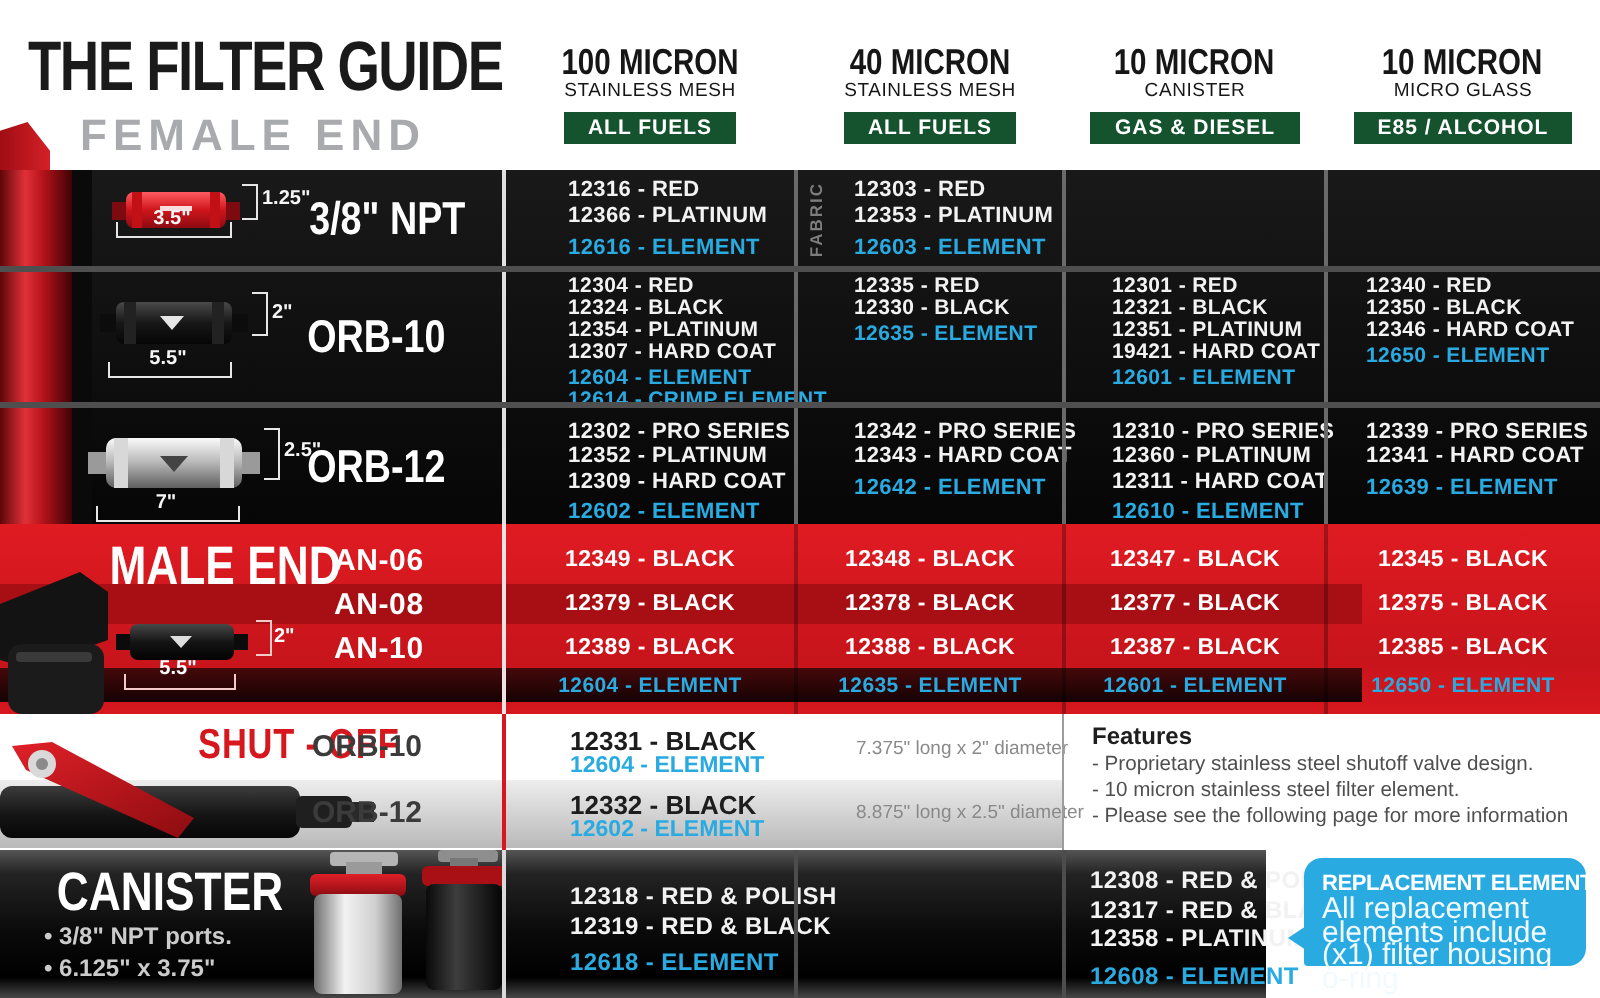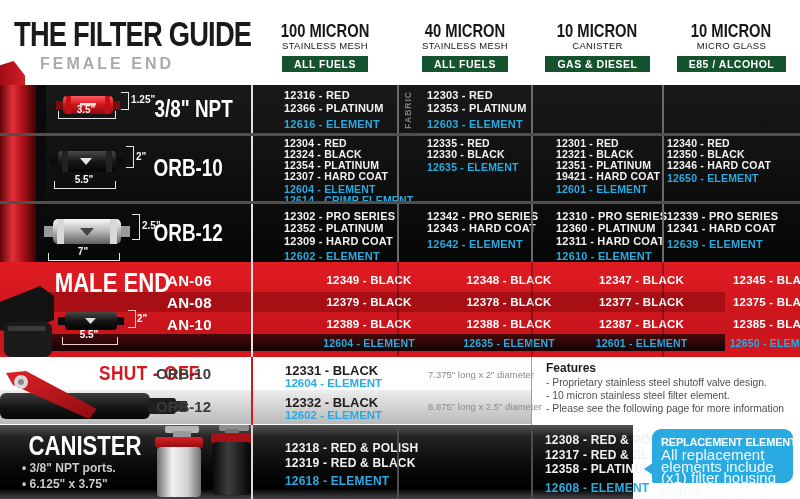--- a/index.html
+++ b/index.html
@@ -4,58 +4,58 @@
 <style>
   html,body{margin:0;padding:0;background:#fff;}
   #page{position:relative;width:800px;height:499px;overflow:hidden;background:#fff;
         font-family:"Liberation Sans",sans-serif;}
   .abs{position:absolute;}
   .cond{display:inline-block;transform:scaleX(.78);transform-origin:0 50%;white-space:nowrap;}
   .condc{display:inline-block;transform:scaleX(.82);transform-origin:50% 50%;white-space:nowrap;}
 
   
   #hdr-title{left:14px;top:14px;font-size:35px;font-weight:bold;color:#1a1a1a;letter-spacing:-1px;}
-  #hdr-sub{left:40px;top:55px;font-size:16px;font-weight:bold;letter-spacing:3px;color:#a8aaad;}
+  #hdr-sub{left:40px;top:55px;font-size:22px;font-weight:bold;letter-spacing:3px;color:#a8aaad;}
   .col-head{top:22px;text-align:center;}
   .ch1{left:252px;width:146px}.ch2{left:398px;width:134px}.ch3{left:532px;width:131px}.ch4{left:663px;width:137px}
   .micron{font-size:18px;font-weight:bold;color:#161616;line-height:18px;}
   .media{font-size:9.5px;font-weight:normal;color:#161616;letter-spacing:.3px;line-height:12px;}
   .badge{display:inline-block;margin-top:4px;background:#14532d;color:#fff;font-size:10.5px;
          font-weight:bold;padding:2px 12px;letter-spacing:.5px;}
 
   
   #female{left:0;top:85px;width:800px;height:177px;background:linear-gradient(180deg,#191919,#060606);}
   .hsep{left:0;width:800px;height:3px;background:#4f4f4f;z-index:5;}
   .vsep{top:0;bottom:0;width:2px;z-index:4;}
   .frow{left:0;width:800px;z-index:3;}
   .flabel{left:146px;width:104px;height:100%;display:flex;align-items:center;color:#fff;
           font-weight:bold;font-size:23px;}
   .cell{box-sizing:border-box;z-index:4;}
   .c1{left:252px;width:146px;padding-left:32px}.c2{left:398px;width:134px;padding-left:29px}
-  .c3{left:532px;width:131px;padding-left:24px}.c4{left:663px;width:137px;padding-left:4px}
+  .c3{left:532px;width:131px;padding-left:24px}.c4{left:663px;width:137px;padding-left:20px}
   .pline{white-space:nowrap;font-weight:bold;color:#f2f2f2;letter-spacing:.2px;}
   .eline{color:#29abe2;}
   .gap{height:3px;}
   .r1 .cell{top:0;height:48px;padding-top:4px;font-size:11px;line-height:13px;}
   .r2 .cell{top:0;height:65px;padding-top:2px;font-size:10.5px;line-height:10.9px;}
   .r2 .gap{height:2px;}
   .r3 .cell{top:0;height:58px;padding-top:6px;font-size:11px;line-height:12.3px;}
   #fabric{left:403px;top:6px;writing-mode:vertical-rl;transform:rotate(180deg);font-size:8.5px;
           font-weight:bold;color:#7d7d7d;letter-spacing:1px;z-index:5;}
 
   .dimv{position:absolute;border-top:1px solid #e6e6e6;border-bottom:1px solid #e6e6e6;
         border-right:1px solid #e6e6e6;width:7px;z-index:5;}
   .dimh{position:absolute;border-left:1px solid #e6e6e6;border-right:1px solid #e6e6e6;
         border-bottom:1px solid #e6e6e6;height:7px;z-index:5;}
   .dimt{position:absolute;color:#f5f5f5;font-weight:bold;font-size:10px;white-space:nowrap;z-index:6;}
 
   
   #male{left:0;top:262px;width:800px;height:95px;background:linear-gradient(180deg,#e01b22,#c8141b 70%,#d6171e);}
   #male-title{left:42px;top:6px;font-size:27px;font-weight:bold;color:#fff;}
-  .mband{left:0;width:681px;margin-left:44px;}
+  .mband{left:0;width:681px;}
   .mb2{background:#a80f15;}
   .mb4{background:linear-gradient(180deg,#45090b,#150202);}
   .mlabel{left:167px;width:60px;display:flex;align-items:center;color:#fff;font-weight:bold;
           font-size:15px;z-index:4;letter-spacing:.3px;}
   .mcell{position:absolute;top:0;height:100%;display:flex;align-items:center;justify-content:center;
          font-weight:bold;font-size:11.5px;color:#fff;letter-spacing:.2px;}
   .mc1{left:252px;width:146px}.mc2{left:398px;width:134px}.mc3{left:532px;width:131px}.mc4{left:663px;width:137px}
   .mecell{font-size:10.5px;color:#29abe2;}
   .male-dimt{color:#fff;}
   .male-dim{border-color:#f3caca;}

